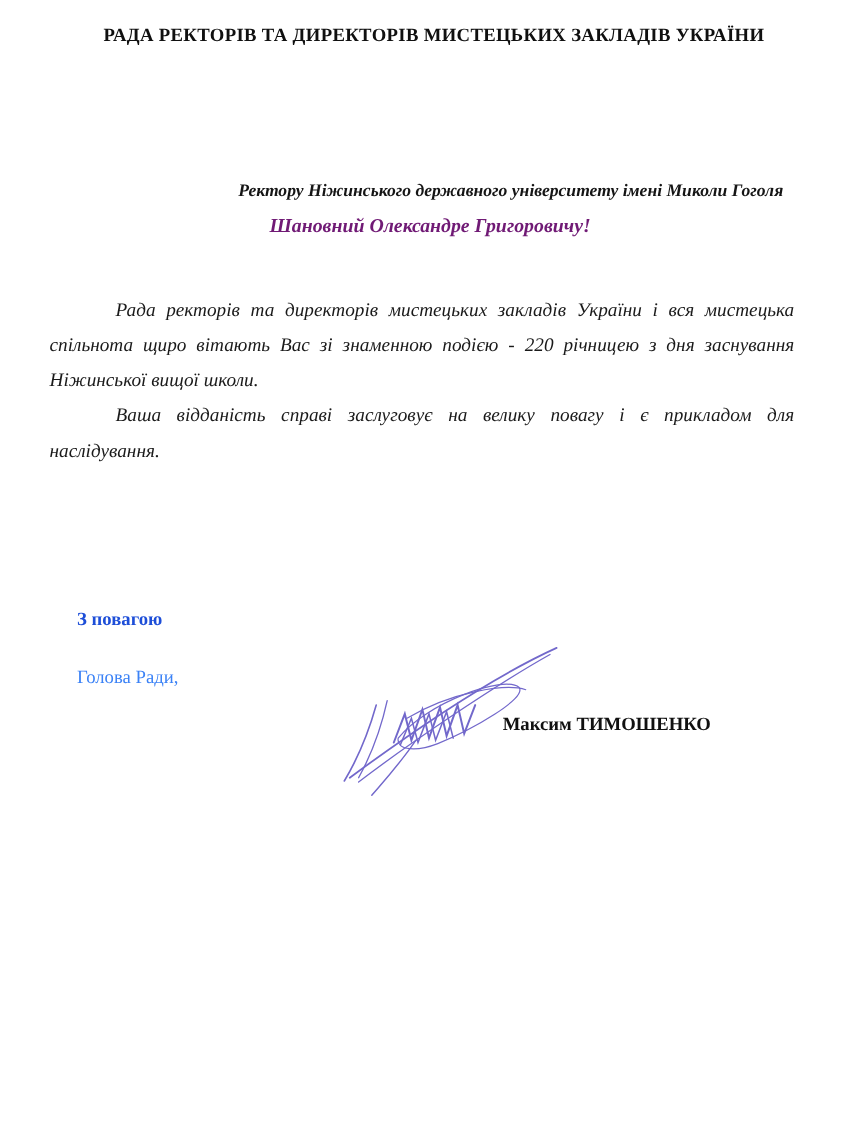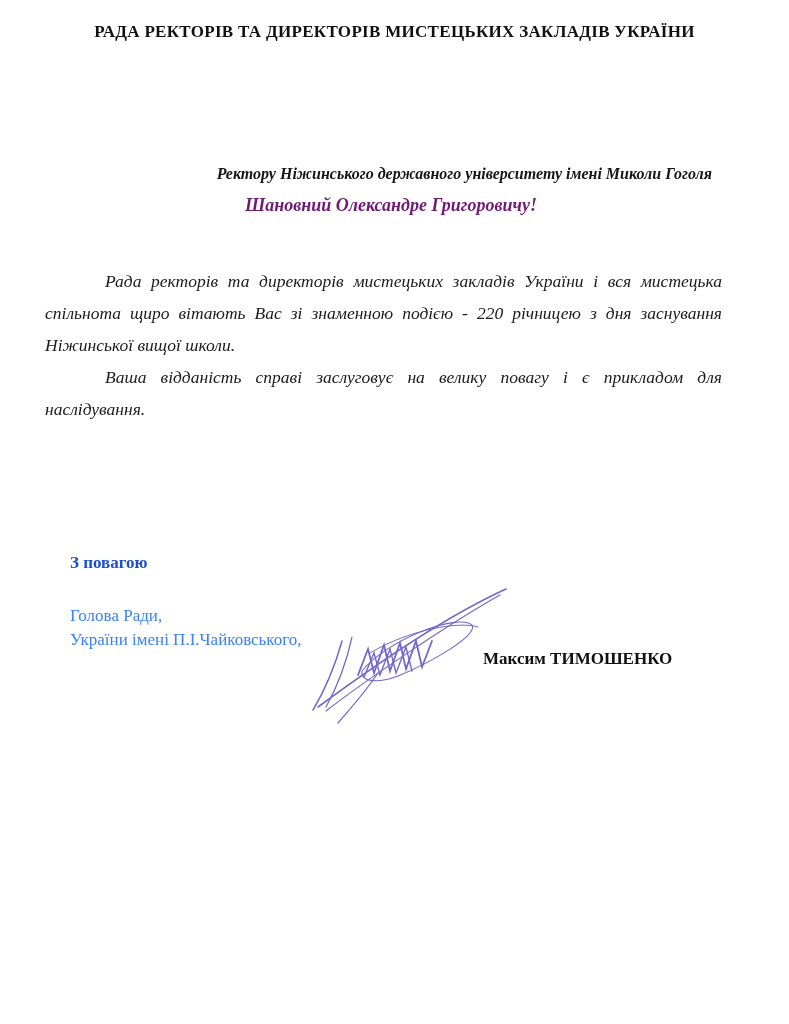--- a/index.html
+++ b/index.html
@@ -77,21 +77,21 @@
     top: 576px;
     left: 70px;
     font-size: 17px;
     line-height: 24px;
     color: #3b82f6;
     margin-top: 28px;
   }
   .signer-name {
     position: absolute;
     top: 649px;
-    left: 483px;
+    left: 457px;
     font-size: 17px;
     font-weight: bold;
     color: #101010;
   }
   .signature {
     position: absolute;
     top: 583px;
     left: 308px;
     width: 212px;
     height: 142px;
@@ -116,21 +116,20 @@
 
   <div class="letter-body">
     <p>Рада ректорів та директорів мистецьких закладів України і вся мистецька спільнота щиро вітають Вас зі знаменною подією - 220 річницею з дня заснування Ніжинської вищої школи.</p>
     <p>Ваша відданість справі заслуговує на велику повагу і є прикладом для наслідування.</p>
   </div>
 
   <div class="closing-regards">З повагою</div>
 
   <div class="closing-roles">
     <div>Голова Ради,</div>
-    <div>України імені П.І.Чайковського,</div>
   </div>
 
   <svg class="signature" viewBox="0 0 212 142" xmlns="http://www.w3.org/2000/svg">
     <g opacity="0.85" stroke="#5a4ec2">
 
       <path d="M10,124 C48,96 132,36 198,6" stroke-width="1.6"></path>
       <path d="M18,128 C58,97 142,40 192,12" stroke-width="1.2"></path>
 
       <path d="M54,88 C80,56 150,30 164,42 C171,52 122,80 90,93 C72,100 52,100 54,88" stroke-width="1.1"></path>
 

